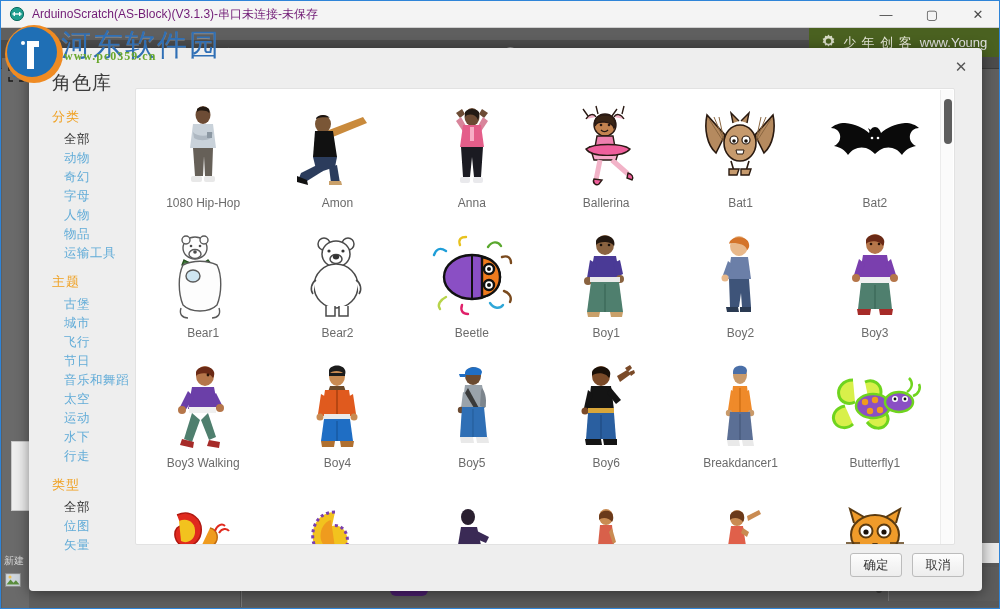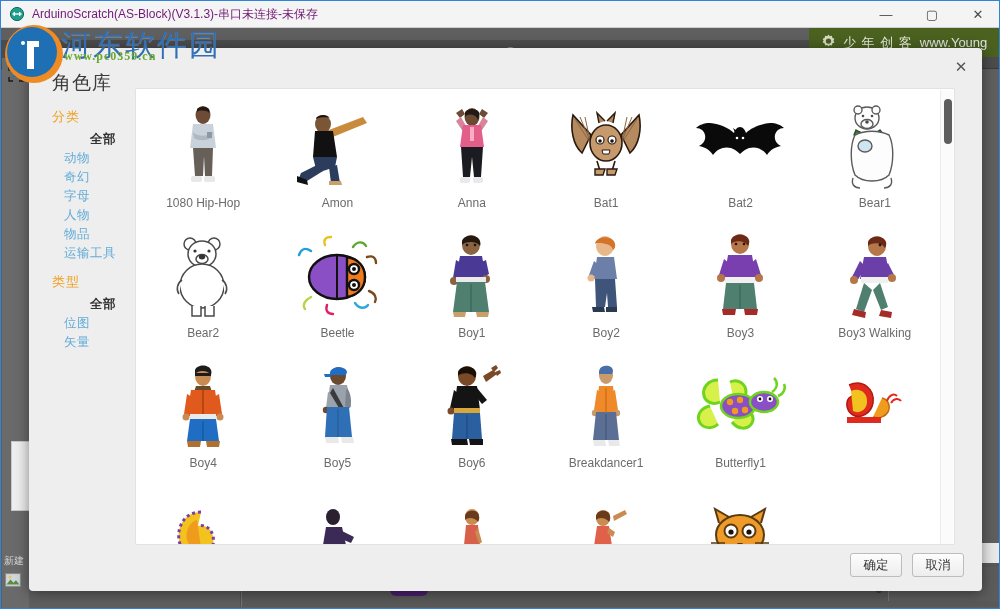--- a/index.html
+++ b/index.html
@@ -128,21 +128,21 @@
   .filters {
     position: absolute; left: 23px; top: 60px; width: 90px; height: 450px;
     font-size: 12.5px;
   }
   .f-group { margin-bottom: 11px; }
   .f-head { color: #f0a020; font-size: 13px; margin-bottom: 3px; letter-spacing:1px;}
   .f-item {
     color: #62acd8; padding: 1.5px 0 1.5px 12px; letter-spacing: .5px;
     line-height: 16px; white-space: nowrap;
   }
-  .f-item.active { color: #333; font-weight: bold; text-align: center; }
+  .f-item.active { color: #333; font-weight: normal; }
 
   
   .gridwrap {
     position: absolute; left: 106px; top: 40px; width: 820px; height: 457px;
     background: #ffffff; border: 1px solid #e2e2e2;
     border-radius: 2px; overflow: hidden;
   }
   .grid {
     position: absolute; left: 0; top: 0; width: 806px; height: 457px;
     display: grid; grid-template-columns: repeat(6, 1fr);
@@ -321,20 +321,32 @@
         <div class="f-head">分类</div>
         <div class="f-item active">全部</div>
         <div class="f-item">动物</div>
         <div class="f-item">奇幻</div>
         <div class="f-item">字母</div>
         <div class="f-item">人物</div>
         <div class="f-item">物品</div>
         <div class="f-item">运输工具</div>
       </div>
 
+      <div class="f-group">
+        <div class="f-head">主题</div>
+        <div class="f-item">古堡</div>
+        <div class="f-item">城市</div>
+        <div class="f-item">飞行</div>
+        <div class="f-item">节日</div>
+        <div class="f-item">音乐和舞蹈</div>
+        <div class="f-item">太空</div>
+        <div class="f-item">运动</div>
+        <div class="f-item">水下</div>
+        <div class="f-item">行走</div>
+      </div>
 
       <div class="f-group">
         <div class="f-head">类型</div>
         <div class="f-item active">全部</div>
         <div class="f-item">位图</div>
         <div class="f-item">矢量</div>
       </div>
     </div>
 
     <div class="gridwrap">
@@ -380,20 +392,40 @@
     <ellipse cx="28" cy="14" rx="7.5" ry="9" fill="#6b4a33"></ellipse>
     <path d="M21 9c3-4 11-4 14 0 1 4-1 8-1 8-2-6-10-7-13-3z" fill="#221a14"></path>
     <path d="M19 22h18l3 22H16z" fill="#e45e8a"></path>
     <rect x="26" y="24" width="4" height="14" fill="#f7aec6"></rect>
     <path d="M17 44h22l-2 30h-7l-2-20-2 20h-7z" fill="#1b1b22"></path>
     <rect x="16" y="74" width="10" height="6" rx="2" fill="#e9e9ec"></rect>
     <rect x="29" y="74" width="10" height="6" rx="2" fill="#e9e9ec"></rect>
   </svg>
             </div>
             <div class="cname">Anna</div>
+          </div>
+          <div class="cell">
+            <div class="thumb">
+              <svg width="84" height="88" viewBox="0 0 84 88" stroke="#2a1a14" stroke-width="1.4" fill="none">
+    <path d="M24 13l-5-7M34 11l-2-8M48 13l5-7M58 11l2-8" stroke="#2a1a14"></path>
+    <path d="M22 16c3-5 8-6 10-2M60 16c-3-5-8-6-10-2" fill="#f2b3c8"></path>
+    <circle cx="41" cy="22" r="11" fill="#c4834f"></circle>
+    <path d="M31 18c2-8 18-8 20 0 1 4-1 7-1 7-2-7-17-8-19-2z" fill="#3a2516"></path>
+    <circle cx="37" cy="22" r="1.3" fill="#2a1a14" stroke="none"></circle>
+    <circle cx="45" cy="22" r="1.3" fill="#2a1a14" stroke="none"></circle>
+    <path d="M37 27c2 2 5 2 7 0"></path>
+    <path d="M33 33h16l2 11H31z" fill="#ef7fae"></path>
+    <path d="M26 44h30l-4 13H30z" fill="#f7a8c9"></path>
+    <path d="M22 46c8-6 36-6 44 0-6 8-38 9-44 0z" fill="#ef5f9c"></path>
+    <path d="M36 57l-4 20M48 57l16 14" stroke="#f2b3c8" stroke-width="5"></path>
+    <path d="M30 76c-2 4 2 7 5 5l3-4z" fill="#ef5f9c"></path>
+    <path d="M64 70c4 1 6 4 4 7l-5-2z" fill="#ef5f9c"></path>
+  </svg>
+            </div>
+            <div class="cname">Ballerina</div>
           </div>
           <div class="cell">
             <div class="thumb">
               <svg width="90" height="80" viewBox="0 0 90 80">
     <path d="M12 8c-3 14 0 30 9 38L30 28z" fill="#b58a5f" stroke="#2a1a10" stroke-width="1.6"></path>
     <path d="M78 8c3 14 0 30-9 38L60 28z" fill="#b58a5f" stroke="#2a1a10" stroke-width="1.6"></path>
     <path d="M14 12l14 22M19 10l11 26M24 10l6 28M71 10l-11 26M76 12l-14 22M66 10l-6 28" stroke="#8a6640" stroke-width="1"></path>
     <path d="M38 16l-2-10 8 8M52 16l2-10-8 8" fill="#b58a5f" stroke="#2a1a10" stroke-width="1.4"></path>
     <ellipse cx="45" cy="36" rx="16" ry="18" fill="#c69a6d" stroke="#2a1a10" stroke-width="1.6"></ellipse>
     <circle cx="39" cy="33" r="4" fill="#fff" stroke="#2a1a10" stroke-width="1.2"></circle>

